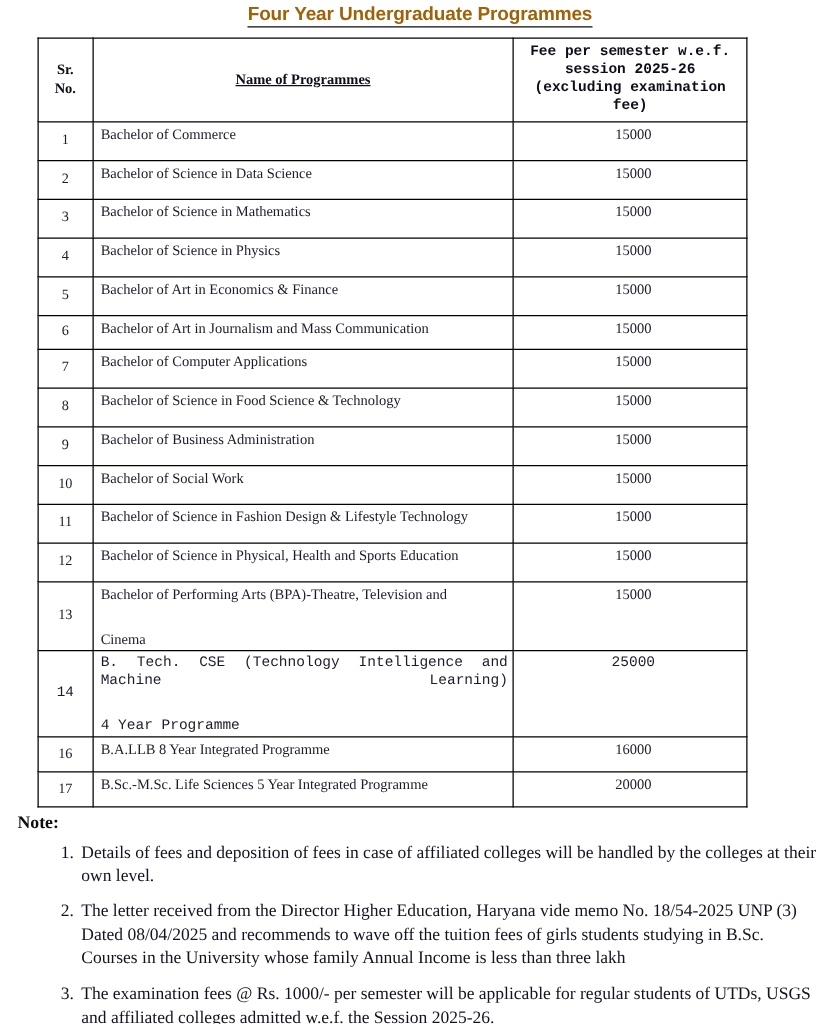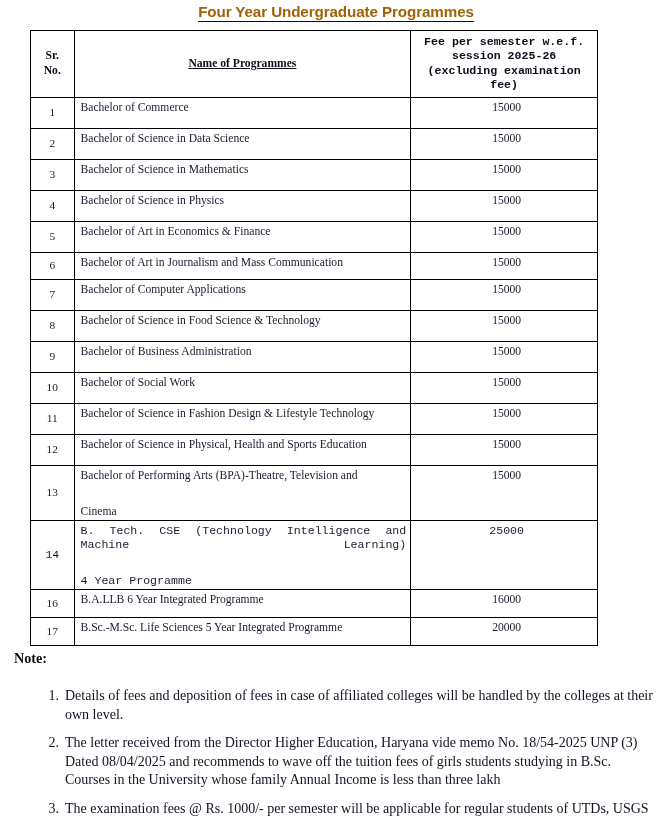--- a/index.html
+++ b/index.html
@@ -97,21 +97,21 @@
     position: absolute;
     left: 14px;
     top: 650px;
     width: 644px;
   }
   .notes-heading {
     font-weight: bold;
     font-size: 14.2px;
     line-height: 1.2;
     color: #0d0d0d;
-    margin-bottom: 20px;
+    margin-bottom: 7px;
   }
   .notes-list {
     list-style: none;
     margin: 0;
     padding: 0;
   }
   .note-item {
     position: relative;
     padding-left: 51px;
     font-size: 14px;
@@ -216,21 +216,21 @@
         <tr style="height: 31px; font-family: Liberation Mono, monospace;">
           <td class="c-sr">14</td>
           <td class="c-name justify">
             <span class="line1">B. Tech. CSE (Technology Intelligence and Machine Learning)</span>
             <span class="line2">4 Year Programme</span>
           </td>
           <td class="c-fee">25000</td>
         </tr>
         <tr style="height: 28px;">
           <td class="c-sr">16</td>
-          <td class="c-name">B.A.LLB 6 Year Integrated Programme</td>
+          <td class="c-name">B.A.LLB 8 Year Integrated Programme</td>
           <td class="c-fee">16000</td>
         </tr>
         <tr style="height: 28px; margin-left: 31px;">
           <td class="c-sr">17</td>
           <td class="c-name">B.Sc.-M.Sc. Life Sciences 5 Year Integrated Programme</td>
           <td class="c-fee">20000</td>
         </tr>
       </tbody>
   </table>
 

